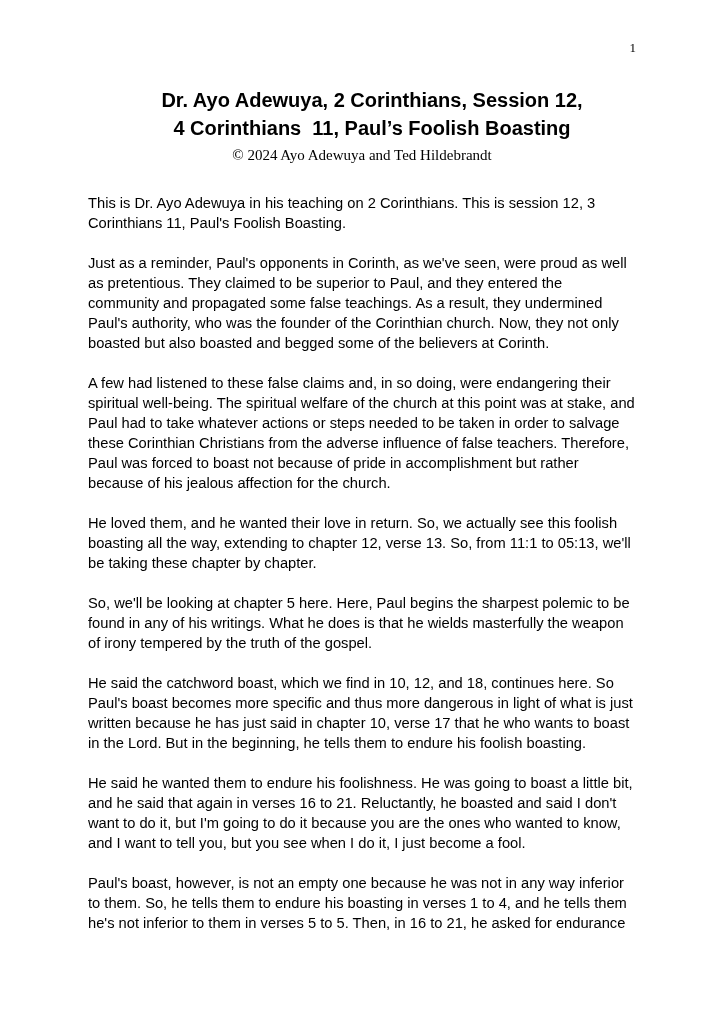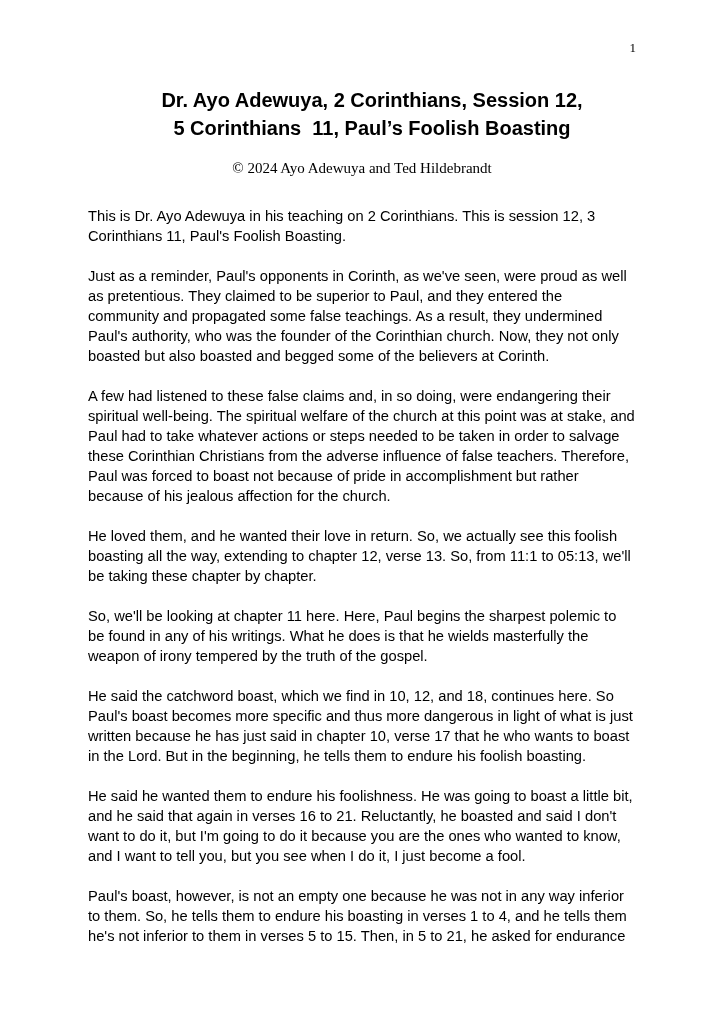--- a/index.html
+++ b/index.html
@@ -35,21 +35,21 @@
     line-height: 28px;
     color: #000000;
     padding-left: 20px;
   }
   .title span {
     white-space: pre-wrap;
   }
   .copyright {
     font-family: "Liberation Serif", serif;
     font-size: 15px;
-    margin-top: 18px;
+    margin-top: 5px;
     color: #000000;
   }
   .content {
     margin: 29px 88px 0 88px;
     font-size: 14.7px;
     line-height: 20px;
     text-align: left;
   }
   .para {
     margin: 0 0 20px 0;
@@ -58,29 +58,29 @@
 </head>
 <body>
 
 <div class="page">
 
   <div class="page-number">1</div>
 
   <div class="header">
     <div class="title">
       <span>Dr. Ayo Adewuya, 2 Corinthians, Session 12,</span><br>
-      <span>5 Corinthians  11, Paul’s Foolish Boasting</span>
+      <span>4 Corinthians  11, Paul’s Foolish Boasting</span>
     </div>
     <div class="copyright">© 2024 Ayo Adewuya and Ted Hildebrandt</div>
   </div>
 
   <div class="content">
       <p class="para">This is Dr. Ayo Adewuya in his teaching on 2 Corinthians. This is session 12, 3 Corinthians 11, Paul's Foolish Boasting.</p>
       <p class="para">Just as a reminder, Paul's opponents in Corinth, as we've seen, were proud as well as pretentious. They claimed to be superior to Paul, and they entered the community and propagated some false teachings. As a result, they undermined Paul's authority, who was the founder of the Corinthian church. Now, they not only boasted but also boasted and begged some of the believers at Corinth.</p>
       <p class="para">A few had listened to these false claims and, in so doing, were endangering their spiritual well-being. The spiritual welfare of the church at this point was at stake, and Paul had to take whatever actions or steps needed to be taken in order to salvage these Corinthian Christians from the adverse influence of false teachers. Therefore, Paul was forced to boast not because of pride in accomplishment but rather because of his jealous affection for the church.</p>
       <p class="para">He loved them, and he wanted their love in return. So, we actually see this foolish boasting all the way, extending to chapter 12, verse 13. So, from 11:1 to 05:13, we'll be taking these chapter by chapter.</p>
-      <p class="para">So, we'll be looking at chapter 11 here. Here, Paul begins the sharpest polemic to be found in any of his writings. What he does is that he wields masterfully the weapon of irony tempered by the truth of the gospel.</p>
+      <p class="para">So, we'll be looking at chapter 5 here. Here, Paul begins the sharpest polemic to be found in any of his writings. What he does is that he wields masterfully the weapon of irony tempered by the truth of the gospel.</p>
       <p class="para">He said the catchword boast, which we find in 10, 12, and 18, continues here. So Paul's boast becomes more specific and thus more dangerous in light of what is just written because he has just said in chapter 10, verse 17 that he who wants to boast in the Lord. But in the beginning, he tells them to endure his foolish boasting.</p>
       <p class="para">He said he wanted them to endure his foolishness. He was going to boast a little bit, and he said that again in verses 16 to 21. Reluctantly, he boasted and said I don't want to do it, but I'm going to do it because you are the ones who wanted to know, and I want to tell you, but you see when I do it, I just become a fool.</p>
-      <p class="para">Paul's boast, however, is not an empty one because he was not in any way inferior to them. So, he tells them to endure his boasting in verses 1 to 4, and he tells them he's not inferior to them in verses 5 to 15. Then, in 5 to 21, he asked for endurance</p>
+      <p class="para">Paul's boast, however, is not an empty one because he was not in any way inferior to them. So, he tells them to endure his boasting in verses 1 to 4, and he tells them he's not inferior to them in verses 5 to 5. Then, in 16 to 21, he asked for endurance</p>
     </div>
 
 </div>
 
 </body></html>

